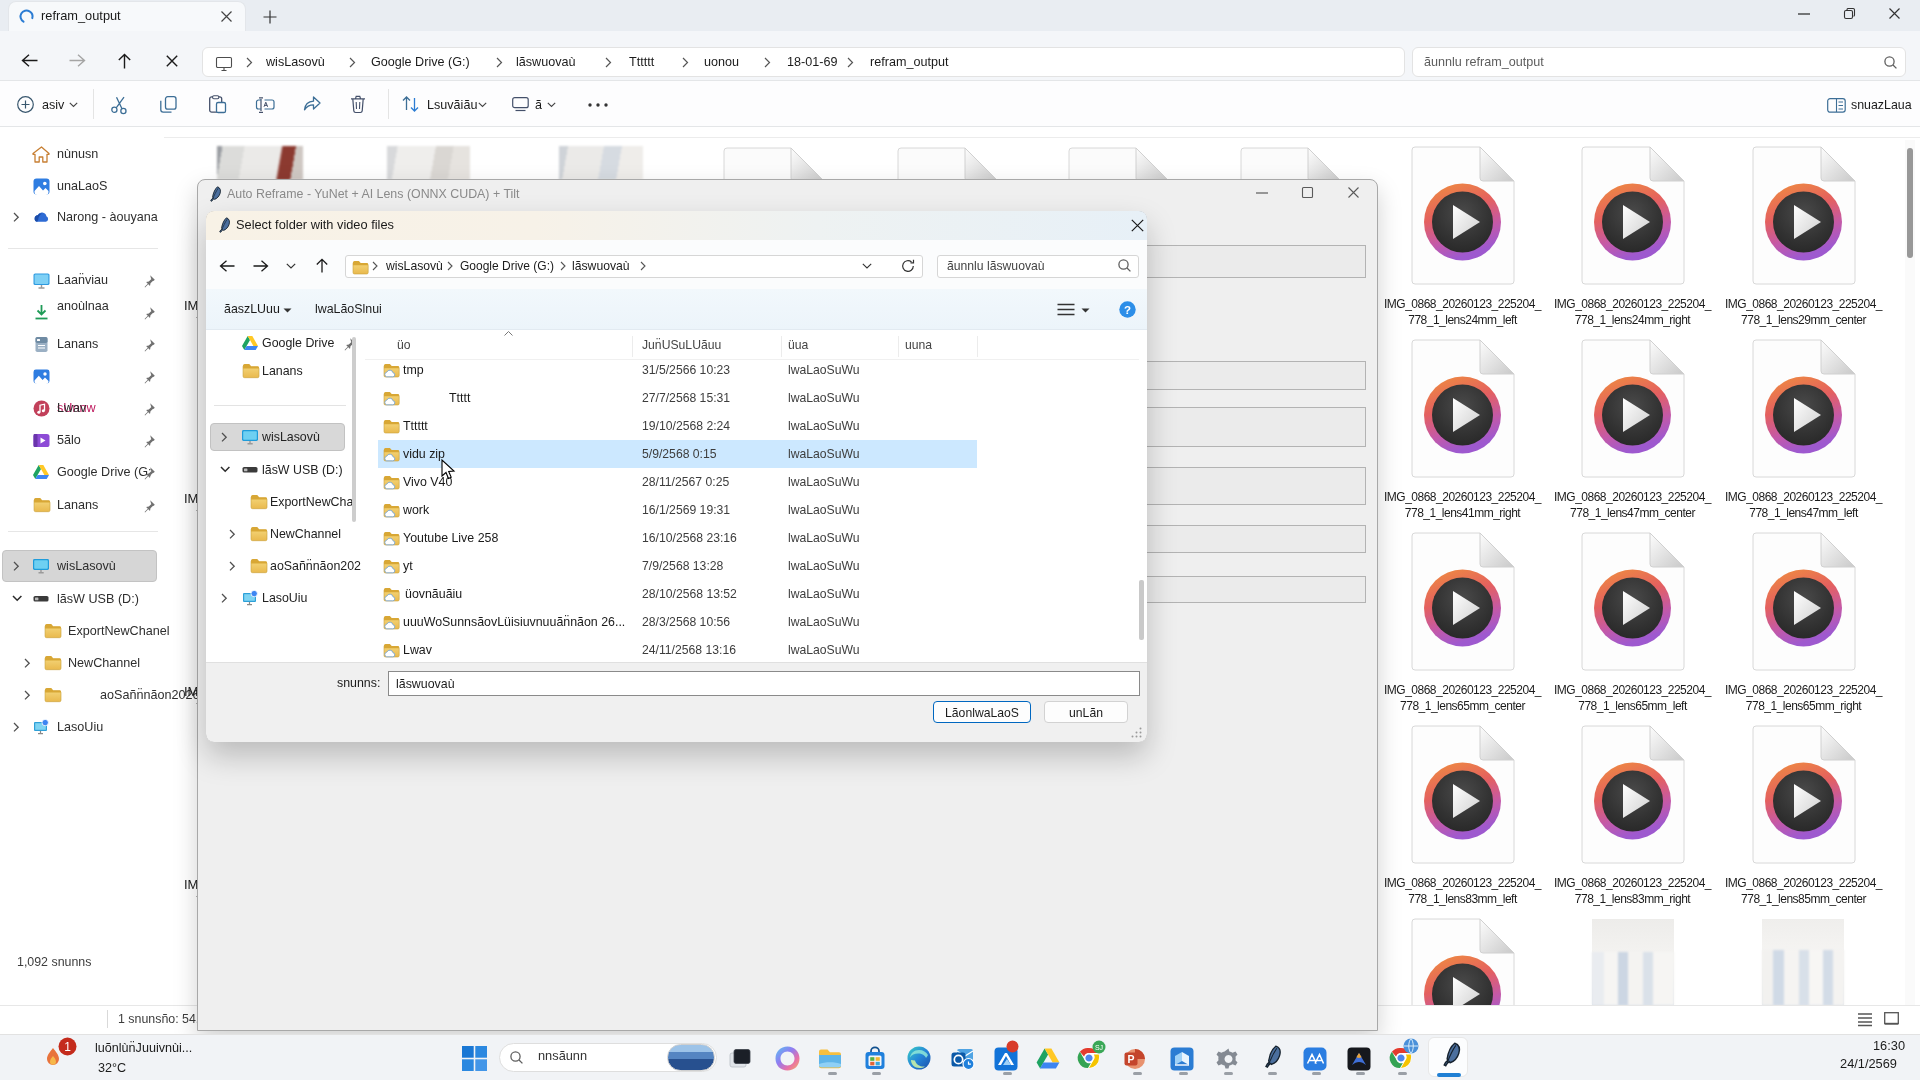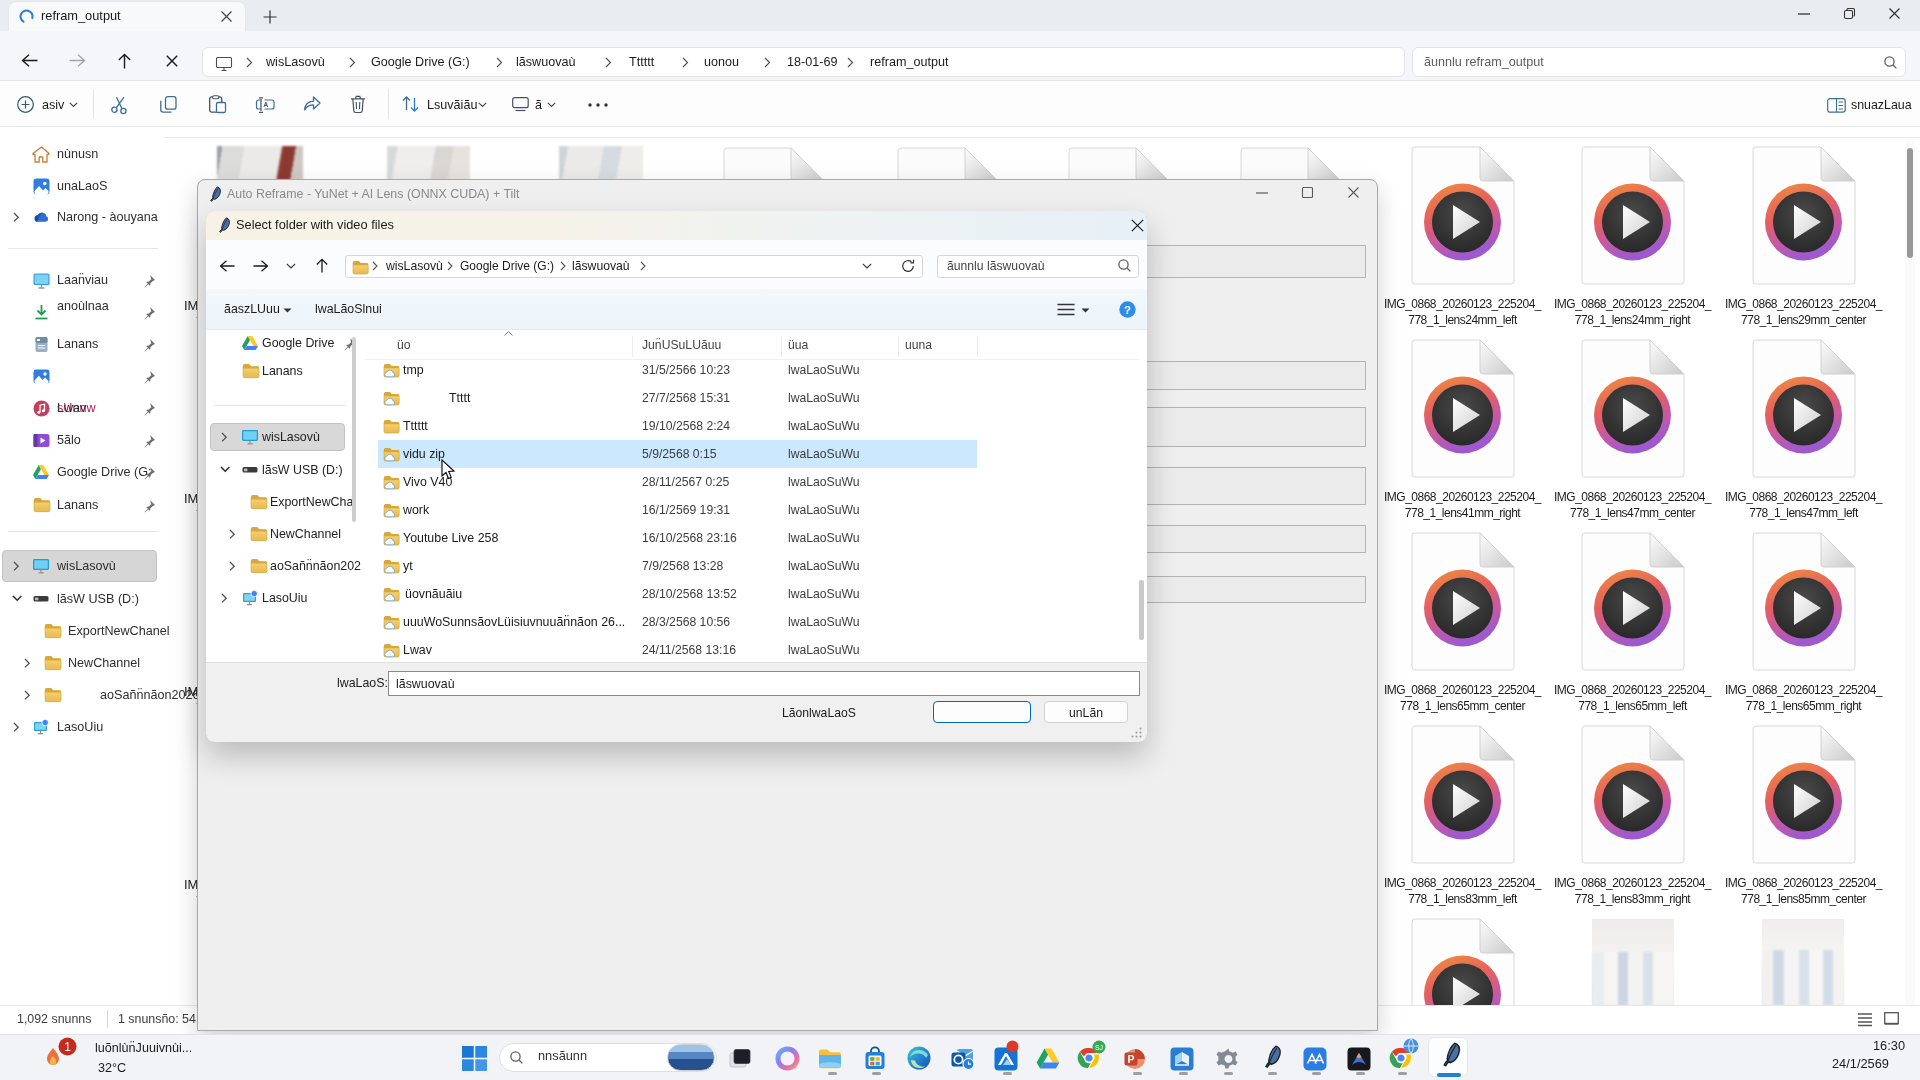--- a/index.html
+++ b/index.html
@@ -457,21 +457,21 @@
       <div class="txt" style="left:32px;top:15.5px;font-size:13px">778_1_lens</div>
     </div>
 <div class="abs" style="left:164px;top:740px;width:33px;height:34px;overflow:hidden">
       <div class="txt" style="left:20px;top:0;font-size:13px">IMG_0868_20260123_225204_</div>
       <div class="txt" style="left:32px;top:15.5px;font-size:13px">778_1_lens</div>
     </div>
 </div>
 <div class="abs" style="left:1905px;top:140px;width:10px;height:865px;background:#fafafa"></div>
 <div class="abs" style="left:1907px;top:148px;width:6px;height:110px;background:#989898;border-radius:3px"></div>
 <div class="abs" style="left:0px;top:1005px;width:1920px;height:29px;background:#fff;border-top:1px solid #e7e7e7"></div>
-<div class="txt" style="left:17px;top:1013px;font-size:12.4px;color:#3d3d3d;font-weight:400;">1,092 snunns</div>
+<div class="txt" style="left:17px;top:956px;font-size:12.4px;color:#3d3d3d;font-weight:400;">1,092 snunns</div>
 <div class="abs" style="left:107px;top:1010px;width:1px;height:18px;background:#d9d9d9"></div>
 <div class="txt" style="left:118px;top:1013px;font-size:12.4px;color:#3d3d3d;font-weight:400;">1 snunsño: 54.3</div>
 <svg class="abs" style="left:1857px;top:1012px" width="16" height="14">
     <path d="M1,2 h14 M1,6 h14 M1,10 h14 M1,13.5 h14" stroke="#555" stroke-width="1.3"></path>
   </svg>
 <svg class="abs" style="left:1884px;top:1012px" width="15" height="14">
     <rect x="0.7" y="0.7" width="13.6" height="11" fill="none" stroke="#555" stroke-width="1.3"></rect>
     <path d="M1,11.7 h13" stroke="#555" stroke-width="1.8"></path>
   </svg>
 <div class="abs" style="left:197px;top:179px;width:1181px;height:852px;background:#efefef;border:1px solid #a8a8a8;border-radius:8px 8px 0 0;box-shadow:0 10px 24px rgba(0,0,0,0.18)"></div>
@@ -721,25 +721,25 @@
     <use href="#folder16"></use>
   </svg>
 <svg class="abs" style="left:384px;top:649px" width="11" height="10">
     <use href="#cloud10"></use>
   </svg>
 <div class="txt" style="left:403px;top:644px;font-size:12.4px;color:#1a1a1a;font-weight:400;">Lwav</div>
 <div class="txt" style="left:642px;top:644px;font-size:12.2px;color:#3d3d3d;font-weight:400;">24/11/2568 13:16</div>
 <div class="txt" style="left:788px;top:644px;font-size:12.2px;color:#3d3d3d;font-weight:400;">lwaLaoSuWu</div>
 <div class="abs" style="left:1139px;top:580px;width:5px;height:60px;background:#c9c9c9;border-radius:2px"></div>
 <div class="abs" style="left:206px;top:662px;width:941px;height:80px;background:#f0f0f0;border-top:1px solid #e0e0e0;border-radius:0 0 8px 8px"></div>
-<div class="txt" style="left:337px;top:677px;font-size:12.4px;color:#1b1b1b;font-weight:400;">lwaLaoS:</div>
+<div class="txt" style="left:337px;top:677px;font-size:12.4px;color:#1b1b1b;font-weight:400;">snunns:</div>
 <div class="abs" style="left:388px;top:671px;width:752px;height:25px;background:#fff;border:1px solid #8a8a8a"></div>
 <div class="txt" style="left:396px;top:678px;font-size:12.4px;color:#1b1b1b;font-weight:400;">lãswuovaù</div>
 <div class="abs" style="left:933px;top:701px;width:98px;height:22px;background:#fdfdfd;border:1px solid #0067c0;border-radius:4px"></div>
-<div class="txt" style="left:782px;top:707px;width:400px;text-align:left;font-size:12.2px;color:#1b1b1b;">LãonlwaLaoS</div>
+<div class="txt" style="left:782px;top:707px;width:400px;text-align:center;font-size:12.2px;color:#1b1b1b;">LãonlwaLaoS</div>
 <div class="abs" style="left:1044px;top:701px;width:84px;height:22px;background:#fdfdfd;border:1px solid #d2d2d2;border-radius:4px"></div>
 <div class="txt" style="left:886px;top:707px;width:400px;text-align:center;font-size:12.2px;color:#1b1b1b;">unLãn</div>
 <svg class="abs" style="left:1131px;top:727px" width="11" height="11">
     <g fill="#9a9a9a">
       <circle cx="9.5" cy="1.5" r="1"></circle>
       <circle cx="9.5" cy="5.5" r="1"></circle>
       <circle cx="5.5" cy="5.5" r="1"></circle>
       <circle cx="9.5" cy="9.5" r="1"></circle>
       <circle cx="5.5" cy="9.5" r="1"></circle>
       <circle cx="1.5" cy="9.5" r="1"></circle>
@@ -892,12 +892,12 @@
 <div class="abs" style="left:872px;top:1072px;width:9px;height:3px;background:#9a9fa6;border-radius:1.5px"></div>
 <div class="abs" style="left:1003px;top:1072px;width:9px;height:3px;background:#9a9fa6;border-radius:1.5px"></div>
 <div class="abs" style="left:1133px;top:1072px;width:9px;height:3px;background:#9a9fa6;border-radius:1.5px"></div>
 <div class="abs" style="left:1179px;top:1072px;width:9px;height:3px;background:#9a9fa6;border-radius:1.5px"></div>
 <div class="abs" style="left:1224px;top:1072px;width:9px;height:3px;background:#9a9fa6;border-radius:1.5px"></div>
 <div class="abs" style="left:1268px;top:1072px;width:9px;height:3px;background:#9a9fa6;border-radius:1.5px"></div>
 <div class="abs" style="left:1312px;top:1072px;width:9px;height:3px;background:#9a9fa6;border-radius:1.5px"></div>
 <div class="abs" style="left:1356px;top:1072px;width:9px;height:3px;background:#9a9fa6;border-radius:1.5px"></div>
 <div class="abs" style="left:1398px;top:1072px;width:9px;height:3px;background:#9a9fa6;border-radius:1.5px"></div>
 <div class="txt" style="left:1852px;top:1040px;font-size:12.8px;color:#1b1b1b;font-weight:400;text-align:right;width:53px">16:30</div>
-<div class="txt" style="left:1832px;top:1058px;font-size:12.8px;color:#1b1b1b;font-weight:400;text-align:left;width:73px">24/1/2569</div>
+<div class="txt" style="left:1832px;top:1058px;font-size:12.8px;color:#1b1b1b;font-weight:400;text-align:center;width:73px">24/1/2569</div>
 </body></html>

